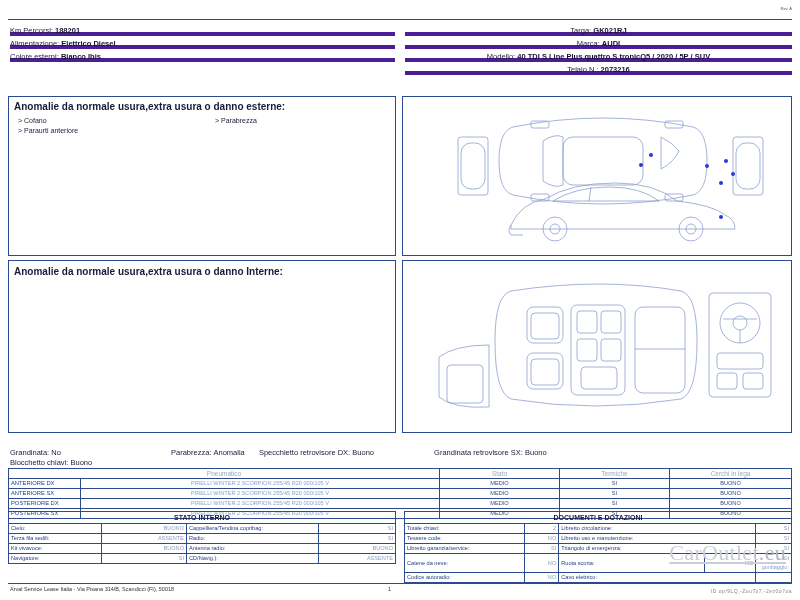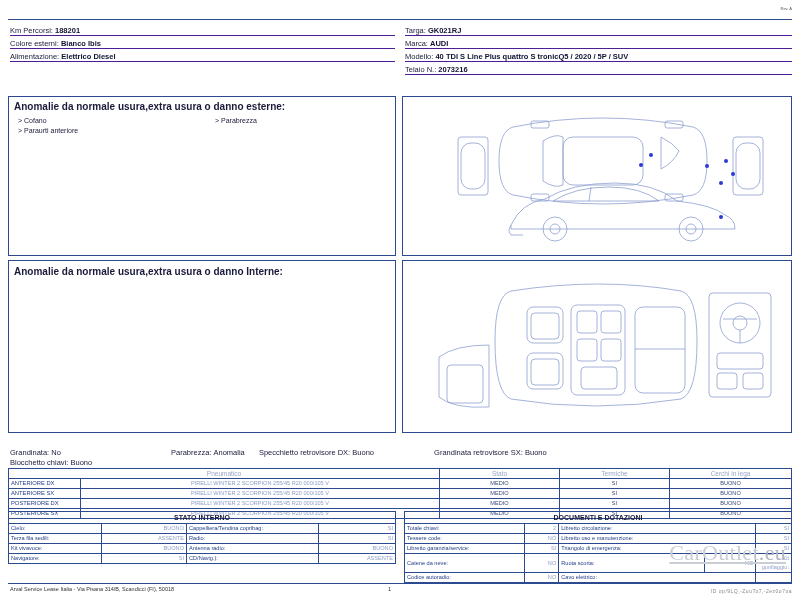--- a/index.html
+++ b/index.html
@@ -23,25 +23,25 @@
     position:absolute; right:8px; top:6px;
     font-size:4px; color:#555;
   }
   .title-rule {
     position:absolute; left:8px; top:19px; width:784px; height:1px;
     background:#2b4a8f;
   }
 
   
   .info-left { position:absolute; left:10px; top:23px; width:385px; }
-  .info-right { position:absolute; left:405px; top:23px; width:387px; }
+  .info-right { position:absolute; left:405px; top:23px; width:387px;text-align:center; }
   .info-row {
     position:relative;
     height:13px;
-    border-bottom:1px solid #4c1d95;
+    border-bottom:4px solid #4c1d95;
     font-size:7.5px;
     padding-top:3px;
     white-space:nowrap;
   }
   .info-row .lbl { color:#1a1a3a; }
   .info-row .val { font-weight:bold; color:#111133; }
 
   
   .box {
     position:absolute;
@@ -146,26 +146,26 @@
 
   <div class="rev">Rev. A</div>
   <div class="title-rule"></div>
 
   <div class="info-left">
     <div class="info-row">
       <span class="lbl">Km Percorsi:</span>
       <span class="val">188201</span>
     </div>
     <div class="info-row">
+      <span class="lbl">Alimentazione:</span>
+      <span class="val">Elettrico Diesel</span>
+    </div>
+    <div class="info-row">
       <span class="lbl">Colore esterni:</span>
       <span class="val">Bianco Ibis</span>
-    </div>
-    <div class="info-row">
-      <span class="lbl">Alimentazione:</span>
-      <span class="val">Elettrico Diesel</span>
     </div>
   </div>
 
   <div class="info-right">
     <div class="info-row">
       <span class="lbl">Targa:</span>
       <span class="val">GK021RJ</span>
     </div>
     <div class="info-row">
       <span class="lbl">Marca:</span>

